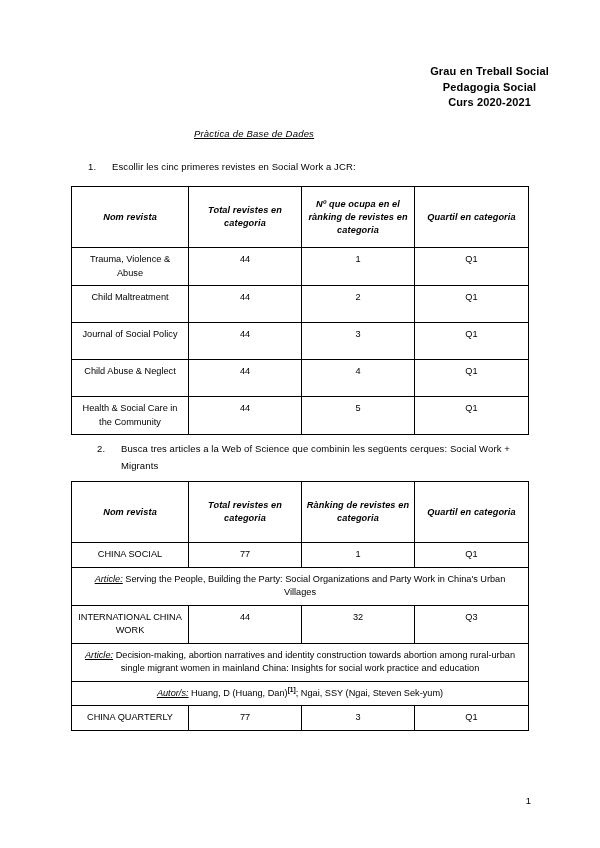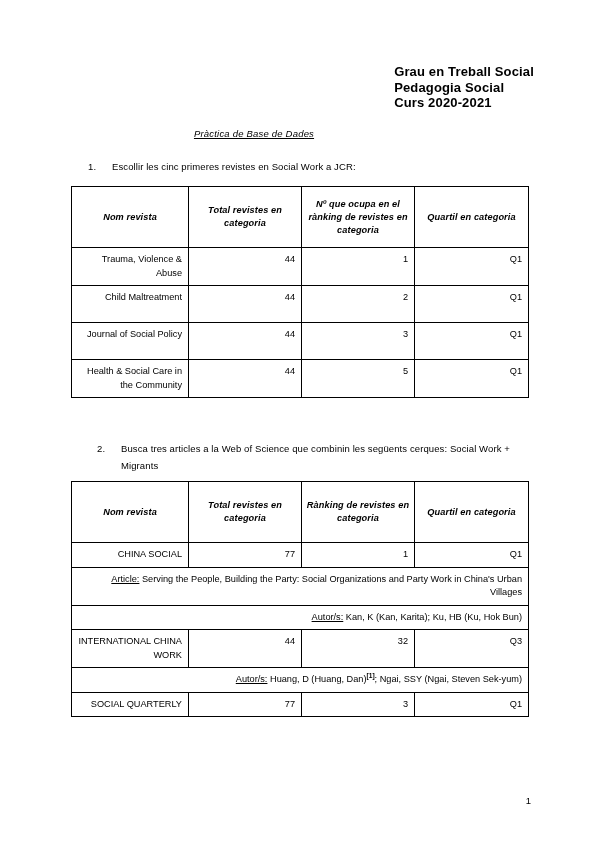--- a/index.html
+++ b/index.html
@@ -17,24 +17,24 @@
     height: 848px;
     background: #ffffff;
     box-sizing: border-box;
     overflow: hidden;
   }
 
   
   .doc-header {
     position: absolute;
     top: 64px;
-    right: 66px;
-    text-align: left;
+    right: 51px;
+    text-align: center;
     font-weight: bold;
-    font-size: 13px;
+    font-size: 11px;
     line-height: 15.5px;
     letter-spacing: 0.15px;
   }
   .doc-header div { white-space: nowrap; }
 
   
   .subtitle {
     position: absolute;
     top: 128px;
     left: 0;
@@ -83,21 +83,21 @@
     border-collapse: collapse;
     table-layout: fixed;
     font-size: 9.2px;
     background: #ffffff;
   }
   table.doc-table td,
   table.doc-table th {
     border: 1px solid #000000;
     padding: 5px 6px 5px 6px;
     vertical-align: top;
-    text-align: right;
+    text-align: center;
     font-weight: normal;
     line-height: 13.5px;
     word-wrap: break-word;
   }
   table.doc-table th.hcell {
     text-align: center;
     vertical-align: middle;
     font-weight: bold;
     font-style: italic;
     line-height: 13px;
@@ -124,20 +124,21 @@
   .c2 { width: 113px; }
   .c3 { width: 113px; }
   .c4 { width: 114px; }
 
   .spanrow td {
     padding-top: 5px;
     padding-bottom: 5px;
     line-height: 14px;
   }
   .lbl {
+    font-style: italic;
     text-decoration: underline;
   }
 
   sup.refmark {
     font-size: 6.6px;
     font-weight: bold;
     vertical-align: super;
     line-height: 0;
   }
 
@@ -195,20 +196,26 @@
         <td>2</td>
         <td>Q1</td>
       </tr>
       <tr>
         <td>Journal of Social Policy</td>
         <td>44</td>
         <td>3</td>
         <td>Q1</td>
       </tr>
       <tr>
+        <td>Child Abuse &amp; Neglect</td>
+        <td>44</td>
+        <td>4</td>
+        <td>Q1</td>
+      </tr>
+      <tr>
         <td>Health &amp; Social Care in the Community</td>
         <td>44</td>
         <td>5</td>
         <td>Q1</td>
       </tr>
     </tbody>
   </table>
 
   <div class="list-item" id="item-2">
     <span class="num">2.</span>
@@ -232,36 +239,36 @@
 
       <tr>
         <td>CHINA SOCIAL</td>
         <td>77</td>
         <td>1</td>
         <td>Q1</td>
       </tr>
       <tr class="spanrow">
         <td colspan="4"><span class="lbl">Article:</span> <span>Serving the People, Building the Party: Social Organizations and Party Work in China's Urban Villages</span></td>
       </tr>
-      <tr class="spanrow">
-        <td colspan="4"><span class="lbl">Autor/s:</span> <span>Kan, K (Kan, Karita); Ku, HB (Ku, Hok Bun)</span></td>
-      </tr>
 
       <tr>
         <td>INTERNATIONAL CHINA WORK</td>
         <td>44</td>
         <td>32</td>
         <td>Q3</td>
       </tr>
       <tr class="spanrow">
+        <td colspan="4"><span class="lbl">Article:</span> <span>Decision-making, abortion narratives and identity construction towards abortion among rural-urban single migrant women in mainland China: Insights for social work practice and education</span></td>
+      </tr>
+      <tr class="spanrow">
         <td colspan="4"><span class="lbl">Autor/s:</span> <span>Huang, D (Huang, Dan)</span><sup class="refmark">[1]</sup><span>; Ngai, SSY (Ngai, Steven Sek-yum)</span></td>
       </tr>
 
       <tr>
-        <td>SOCIAL QUARTERLY</td>
+        <td>CHINA QUARTERLY</td>
         <td>77</td>
         <td>3</td>
         <td>Q1</td>
       </tr>
     </tbody>
   </table>
 
   <div class="page-number">1</div>
 
 </div>

